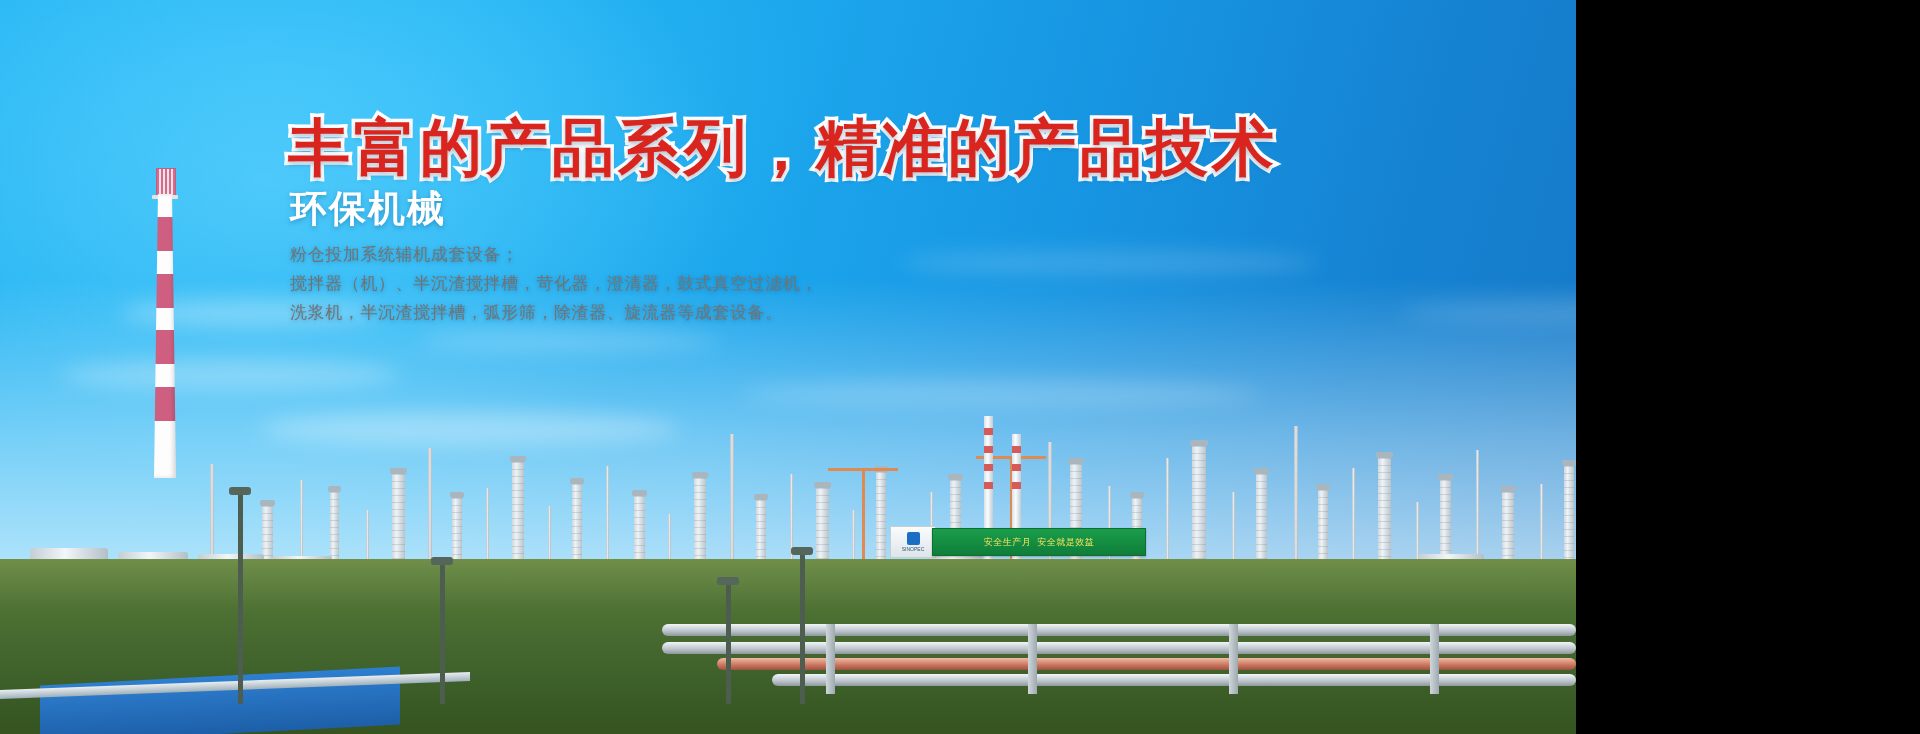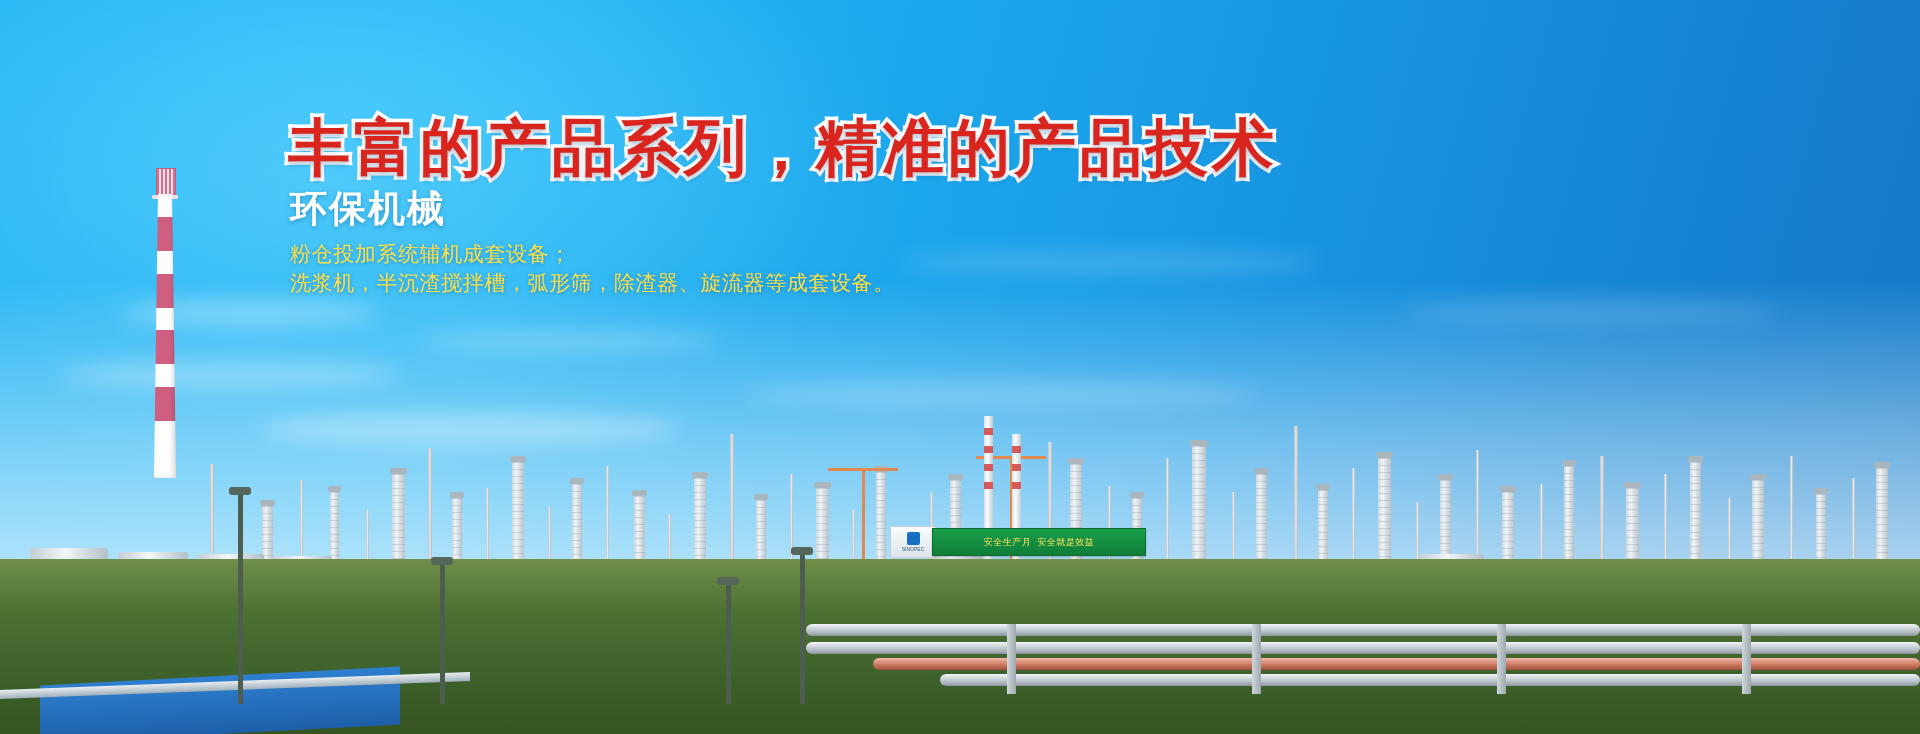--- a/index.html
+++ b/index.html
@@ -1,21 +1,21 @@
 <!DOCTYPE html>
 <html><head>
 <meta charset="utf-8">
 <title>Banner</title>
 <style>
   html,body{margin:0;padding:0;background:#000;}
   body{font-family:"Liberation Sans","DejaVu Sans",sans-serif;}
 
   #banner{
     position:relative;
-    width:1920px;
+    width:1576px;
     height:734px;
     overflow:hidden;
   }
 
   
   .sky{
     position:absolute; inset:0;
     background:
       radial-gradient(ellipse 900px 500px at 18% 12%, rgba(60,200,255,.55) 0%, rgba(60,200,255,0) 60%),
       linear-gradient(105deg, #21b2f2 0%, #1fb0f1 26%, #1ca6ec 46%, #1795e2 64%, #1583d2 82%, #1577c6 100%);
@@ -172,21 +172,21 @@
   .subhead{
     position:absolute;left:290px;top:184px;
     font-size:37px;font-weight:bold;color:#ffffff;letter-spacing:2px;
     font-family:"DejaVu Sans","Liberation Sans",sans-serif;
     text-shadow:0 2px 5px rgba(0,70,120,.35);
     white-space:nowrap;
   }
 
   .desc{
     position:absolute;left:290px;top:240px;
-    font-size:21px;line-height:29px;color:#fde047;letter-spacing:.6px;
+    font-size:17px;line-height:29px;color:#737373;letter-spacing:.6px;
     font-family:Liberation Serif, serif;
     text-shadow:0 1px 4px rgba(0,70,120,.40);
     white-space:nowrap;
   }
   .desc div{margin:0;padding:0;}
 </style>
 </head>
 <body>
 
 <div id="banner">
@@ -390,17 +390,18 @@
     </div>
   <div class="lamp" style="left:800px;height:150px;">
       <div class="head"></div>
     </div>
 
   <div class="overlay">
     <div class="headline">丰富的产品系列，精准的产品技术</div>
     <div class="subhead">环保机械</div>
     <div class="desc">
       <div>粉仓投加系统辅机成套设备；</div>
+      <div>搅拌器（机）、半沉渣搅拌槽，苛化器，澄清器，鼓式真空过滤机，</div>
       <div>洗浆机，半沉渣搅拌槽，弧形筛，除渣器、旋流器等成套设备。</div>
     </div>
   </div>
 
 </div>
 
 </body></html>

